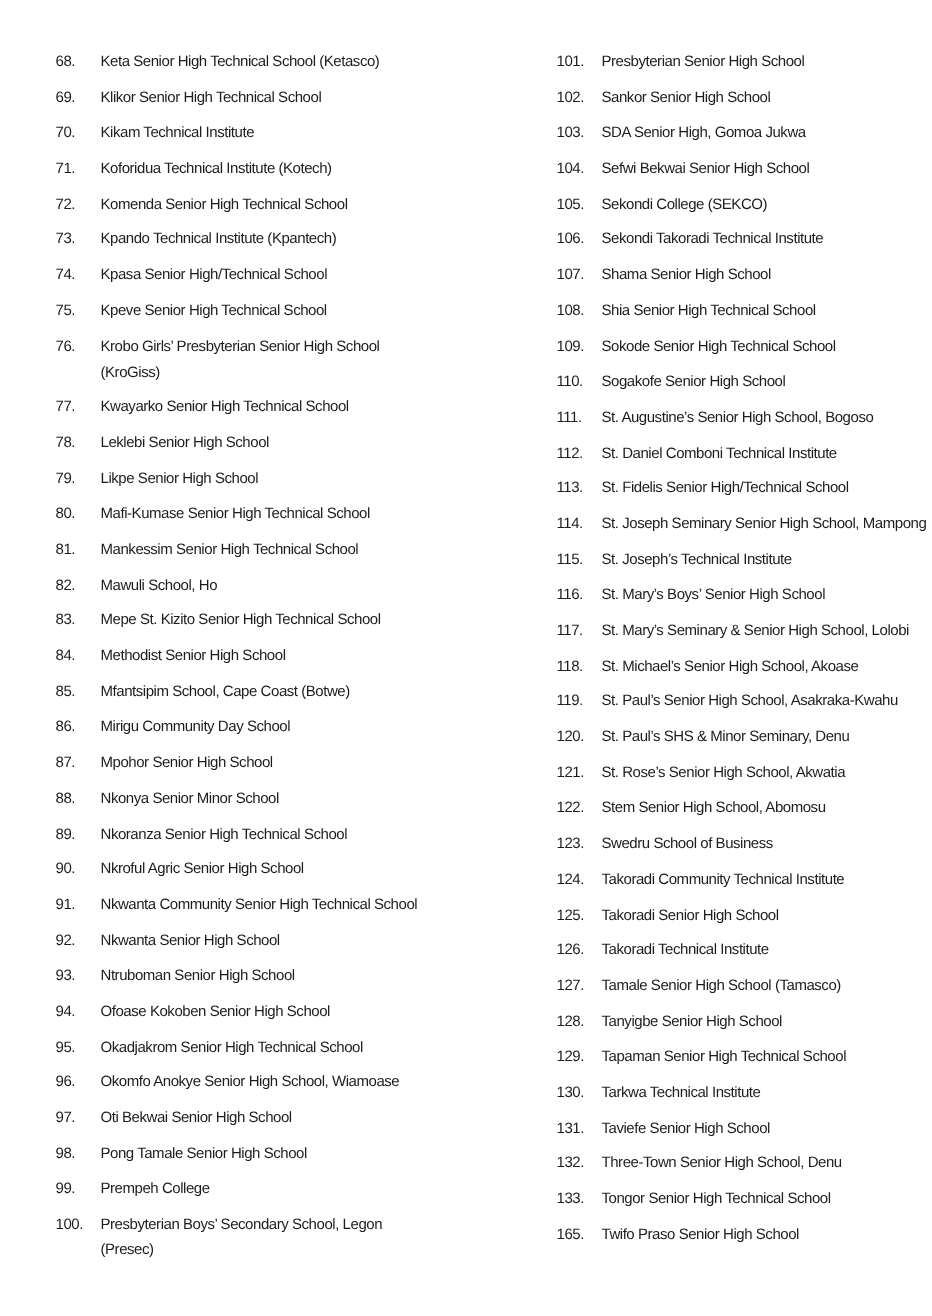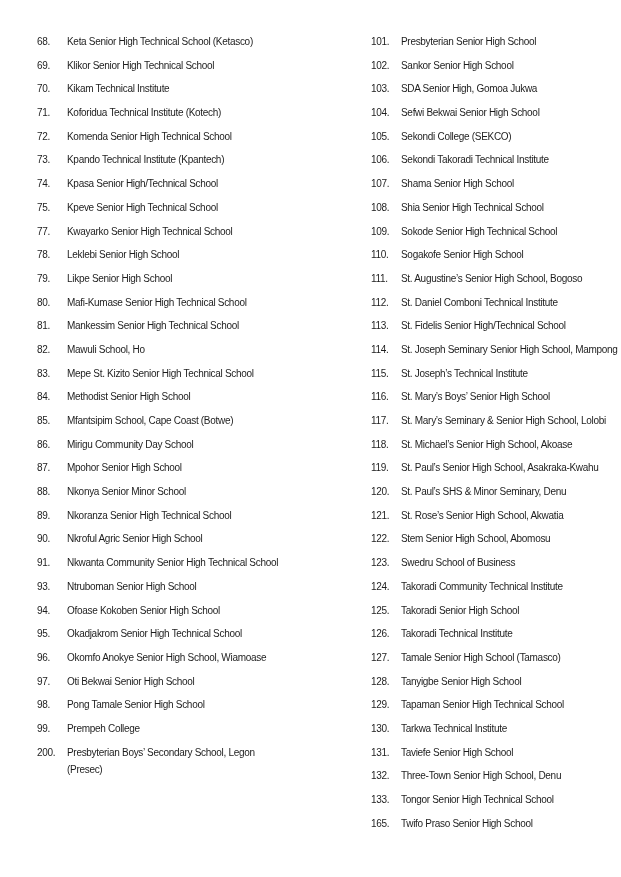--- a/index.html
+++ b/index.html
@@ -88,20 +88,25 @@
   <div class="item">
     <span class="num">74.</span>
     <span class="text">Kpasa Senior High/Technical School</span>
   </div>
 
   <div class="item">
     <span class="num">75.</span>
     <span class="text">Kpeve Senior High Technical School</span>
   </div>
 
+  <div class="item">
+    <span class="num">76.</span>
+    <span class="text">Krobo Girls’ Presbyterian Senior High School
+(KroGiss)</span>
+  </div>
 
   <div class="item">
     <span class="num">77.</span>
     <span class="text">Kwayarko Senior High Technical School</span>
   </div>
 
   <div class="item">
     <span class="num">78.</span>
     <span class="text">Leklebi Senior High School</span>
   </div>
@@ -164,20 +169,24 @@
   <div class="item">
     <span class="num">90.</span>
     <span class="text">Nkroful Agric Senior High School</span>
   </div>
 
   <div class="item">
     <span class="num">91.</span>
     <span class="text">Nkwanta Community Senior High Technical School</span>
   </div>
 
+  <div class="item">
+    <span class="num">92.</span>
+    <span class="text">Nkwanta Senior High School</span>
+  </div>
 
   <div class="item">
     <span class="num">93.</span>
     <span class="text">Ntruboman Senior High School</span>
   </div>
 
   <div class="item">
     <span class="num">94.</span>
     <span class="text">Ofoase Kokoben Senior High School</span>
   </div>
@@ -201,21 +210,21 @@
     <span class="num">98.</span>
     <span class="text">Pong Tamale Senior High School</span>
   </div>
 
   <div class="item">
     <span class="num">99.</span>
     <span class="text">Prempeh College</span>
   </div>
 
   <div class="item">
-    <span class="num">200.</span>
+    <span class="num">100.</span>
     <span class="text">Presbyterian Boys’ Secondary School, Legon
 (Presec)</span>
   </div>
 </div>
   <div class="col col-right">
   <div class="item">
     <span class="num">101.</span>
     <span class="text">Presbyterian Senior High School</span>
   </div>
 

